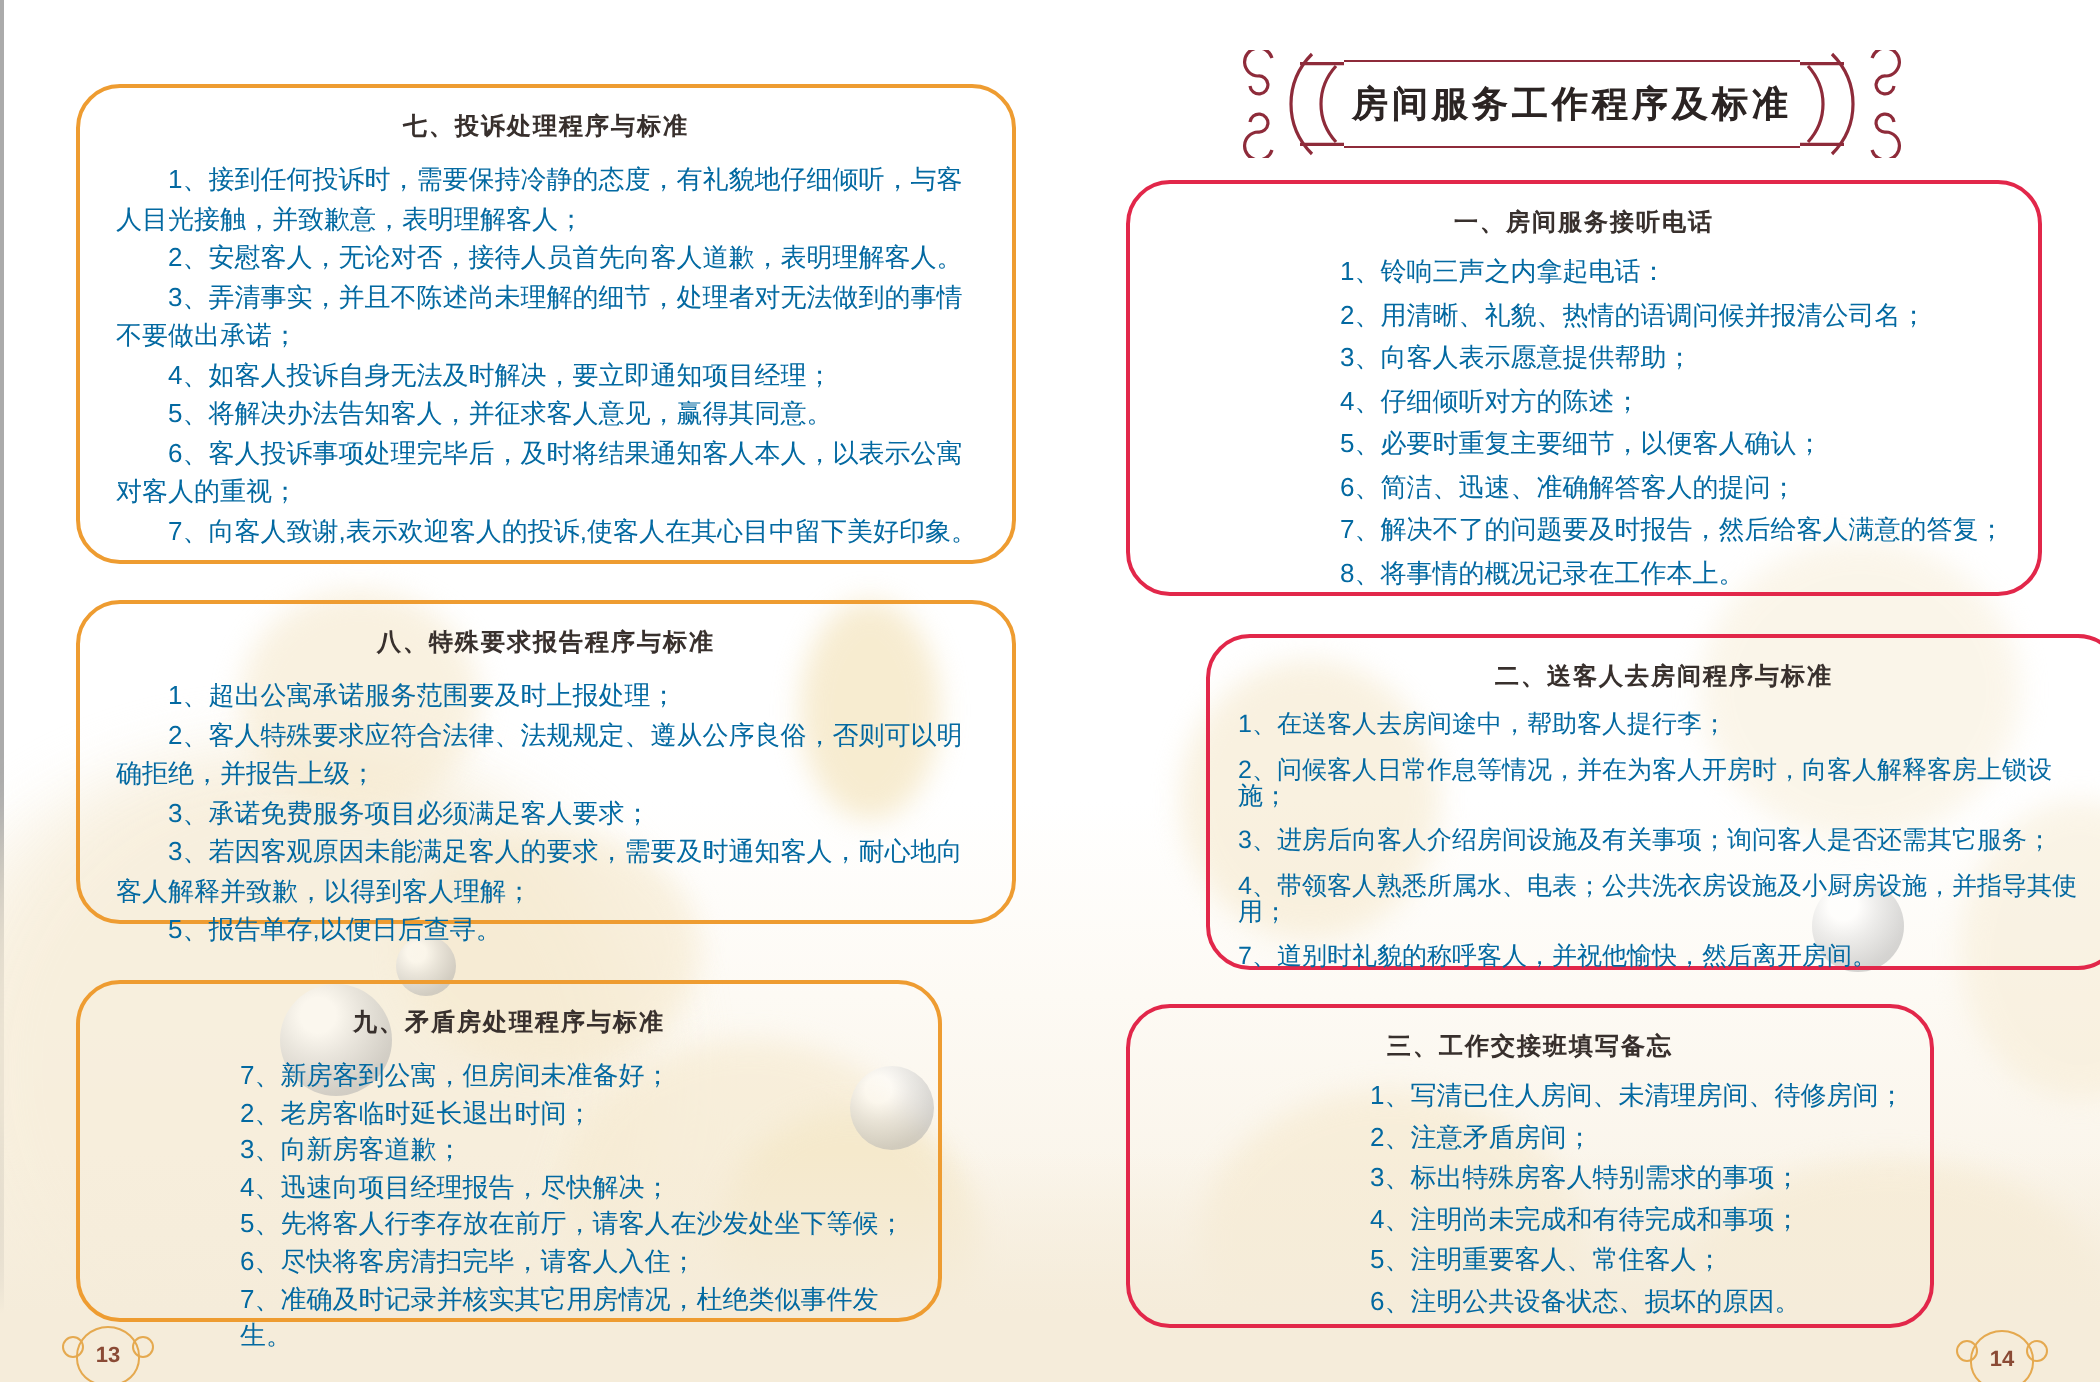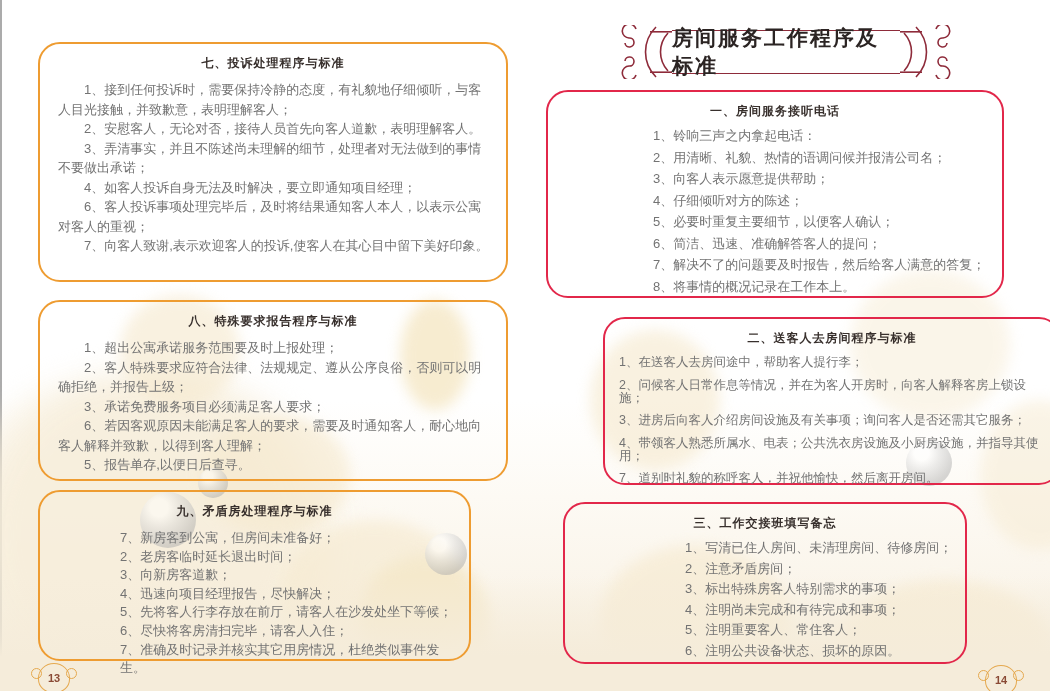--- a/index.html
+++ b/index.html
@@ -20,52 +20,52 @@
     background:linear-gradient(180deg,rgba(246,237,221,0) 0%,#f5ecda 70%);}
 
   
   .box{position:absolute;border:2px solid;border-radius:22px;background:transparent;box-sizing:border-box;}
   .box.orange{border-color:#ee9c31;}
   .box.red{border-color:#e2274a;}
   .section-title{
     text-align:center;font-weight:bold;font-size:12px;letter-spacing:1px;
     color:#38302d;margin:11px 10px 7px;
   }
-  .items{font-size:13px;color:#737373;}
+  .items{font-size:13px;color:#0369a1;}
   .items p{margin:0;}
 
   #L1 .items{padding:1px 17px 0 18px;}
   #L1 .items p{text-indent:2em;line-height:19.5px;}
   #L2 .items{padding:1px 17px 0 18px;}
   #L2 .items p{text-indent:2em;line-height:19.5px;}
   #L3 .items{padding:2px 10px 0 80px;}
   #L3 .items p{line-height:18.6px;}
 
   #R1 .items{padding:2px 10px 0 92px;}
   #R1 .items p{line-height:13px;margin-bottom:8.5px;margin-left:13px;}
   #R2 .items{padding:2px 12px 0 14px;font-size:12.5px;}
   #R2 .items p{line-height:13px;margin-bottom:9.5px;}
   #R3 .items{padding:2px 10px 0 120px;}
   #R3 .items p{line-height:13px;margin-bottom:7.5px;}
 
   #L1{left:38px;top:42px;width:470px;height:240px;}
-  #L2{left:38px;top:300px;width:470px;height:181px;}
+  #L2{left:38px;top:300px;width:470px;height:162px;}
   #L3{left:38px;top:490px;width:433px;height:171px;}
-  #R1{left:546px;top:90px;width:458px;height:208px;}
+  #R1{left:563px;top:90px;width:458px;height:208px;}
   #R2{left:563px;top:317px;width:458px;height:168px;margin-left:40px;}
   #R3{left:563px;top:502px;width:404px;height:162px;}
 
   
   .banner{position:absolute;left:616px;top:25px;width:340px;height:54px;display:flex;align-items:stretch;}
   .banner-center{
     flex:1;display:flex;align-items:center;justify-content:center;
     border-top:1.5px solid #8e2b3a;border-bottom:1.5px solid #8e2b3a;
     margin:5px 0 5px 0;
   }
-  .banner-title{font-size:21px;font-weight:bold;color:#2b2423;letter-spacing:2px;}
+  .banner-title{font-size:18px;font-weight:bold;color:#2b2423;letter-spacing:2px;}
   .flourish{width:56px;flex:0 0 56px;}
   .flourish svg{width:100%;height:100%;}
   .flourish.right{transform:scaleX(-1);}
 
   
   .badge{
     position:absolute;width:30px;height:28px;border:1.5px solid #e5a94f;border-radius:50% 50% 46% 46%;
     display:flex;align-items:center;justify-content:center;background:transparent;
   }
   .badge::before,.badge::after{
@@ -124,31 +124,32 @@
   </div>
 </div>
 
 <div class="box orange" id="L1">
   <div class="section-title">七、投诉处理程序与标准</div>
   <div class="items">
       <p>1、接到任何投诉时，需要保持冷静的态度，有礼貌地仔细倾听，与客人目光接触，并致歉意，表明理解客人；</p>
       <p>2、安慰客人，无论对否，接待人员首先向客人道歉，表明理解客人。</p>
       <p>3、弄清事实，并且不陈述尚未理解的细节，处理者对无法做到的事情不要做出承诺；</p>
       <p>4、如客人投诉自身无法及时解决，要立即通知项目经理；</p>
+      <p>5、将解决办法告知客人，并征求客人意见，赢得其同意。</p>
       <p>6、客人投诉事项处理完毕后，及时将结果通知客人本人，以表示公寓对客人的重视；</p>
       <p>7、向客人致谢,表示欢迎客人的投诉,使客人在其心目中留下美好印象。</p>
     </div>
 </div>
 <div class="box orange" id="L2">
   <div class="section-title">八、特殊要求报告程序与标准</div>
   <div class="items">
       <p>1、超出公寓承诺服务范围要及时上报处理；</p>
       <p>2、客人特殊要求应符合法律、法规规定、遵从公序良俗，否则可以明确拒绝，并报告上级；</p>
       <p>3、承诺免费服务项目必须满足客人要求；</p>
-      <p>6、若因客观原因未能满足客人的要求，需要及时通知客人，耐心地向客人解释并致歉，以得到客人理解；</p>
+      <p>3、若因客观原因未能满足客人的要求，需要及时通知客人，耐心地向客人解释并致歉，以得到客人理解；</p>
       <p>5、报告单存,以便日后查寻。</p>
     </div>
 </div>
 <div class="box orange" id="L3">
   <div class="section-title">九、矛盾房处理程序与标准</div>
   <div class="items">
       <p>7、新房客到公寓，但房间未准备好；</p>
       <p>2、老房客临时延长退出时间；</p>
       <p>3、向新房客道歉；</p>
       <p>4、迅速向项目经理报告，尽快解决；</p>

